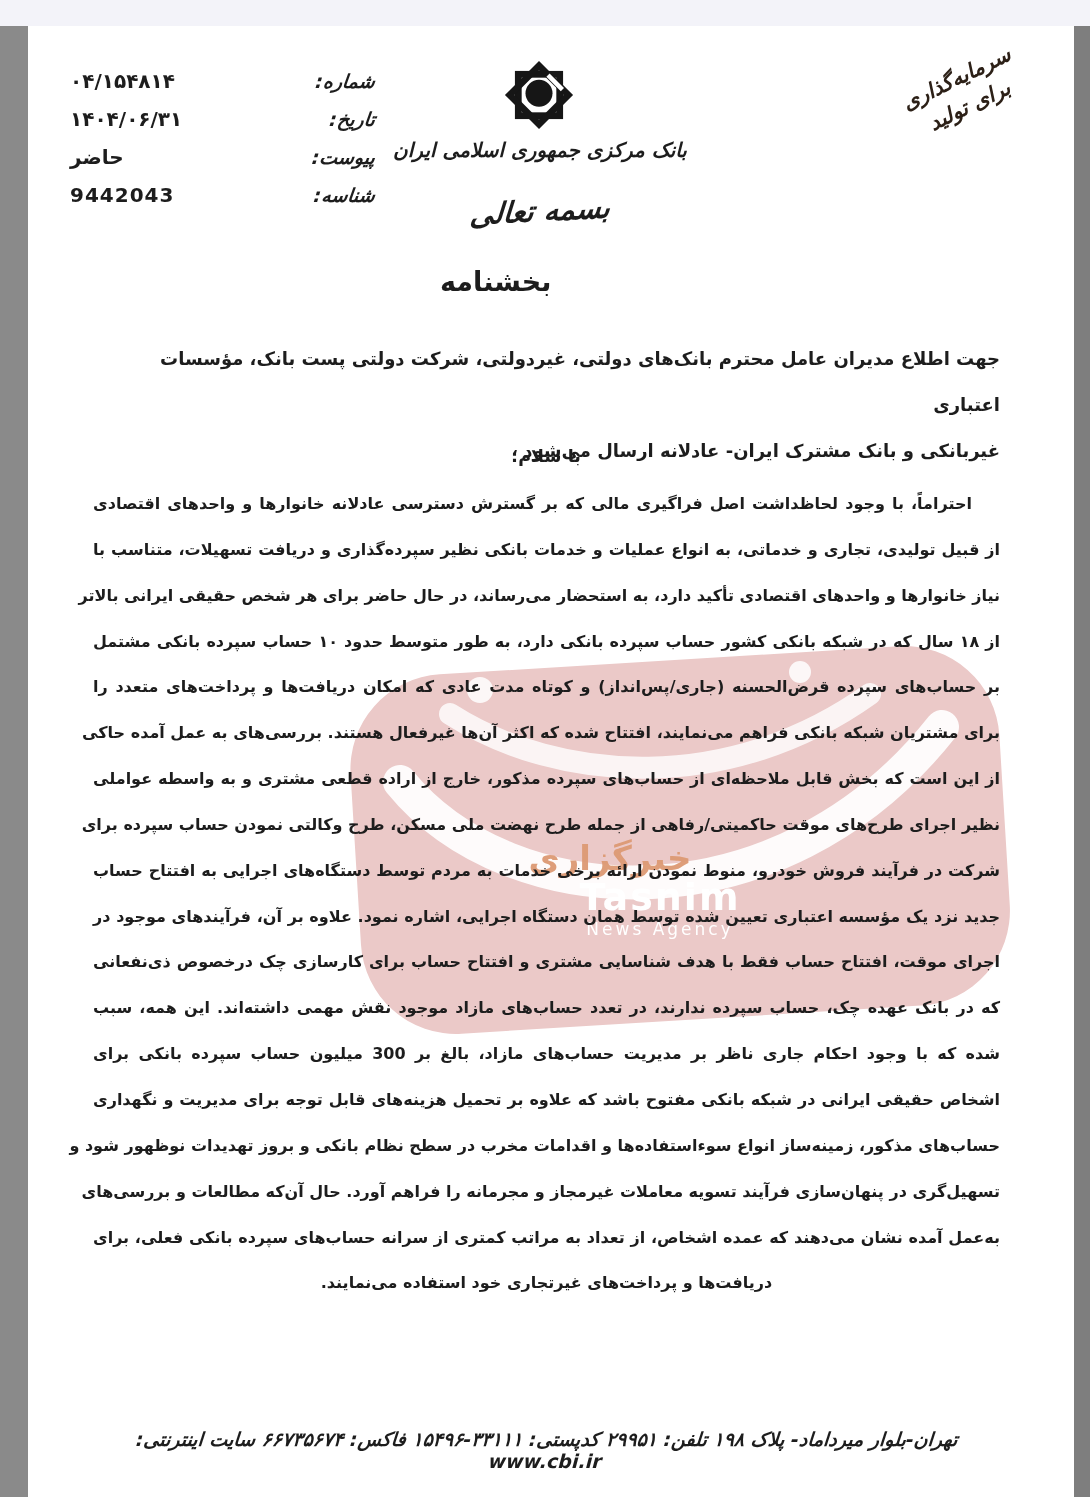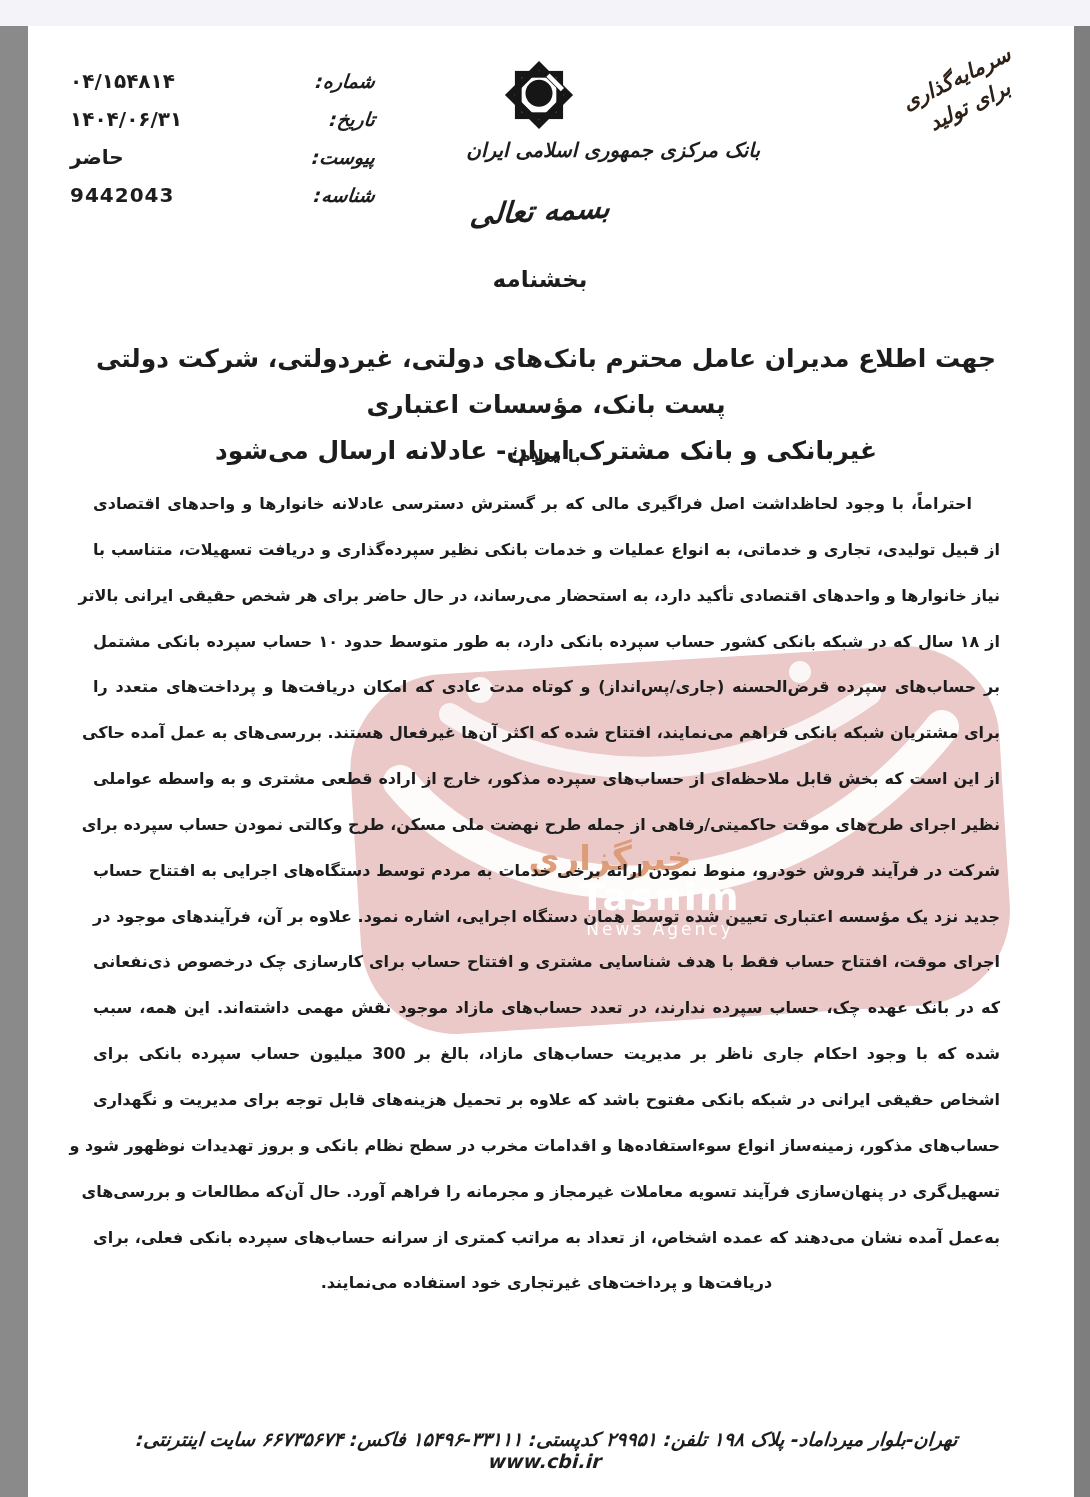--- a/index.html
+++ b/index.html
@@ -12,35 +12,35 @@
 
   
   .meta{position:absolute;left:70px;top:62px;width:305px;direction:rtl;z-index:3;}
   .meta-row{display:flex;align-items:center;height:38px;}
   .meta-label{width:95px;text-align:right;font-size:19px;font-weight:bold;font-style:italic;
               transform:skewX(-6deg);white-space:nowrap;}
   .meta-value{flex:1;text-align:left;font-size:20px;font-weight:bold;letter-spacing:1px;direction:rtl;}
 
   
   .emblem{position:absolute;left:492px;top:50px;width:94px;height:90px;z-index:3;}
-  .bank-name{position:absolute;left:320px;top:138px;width:440px;direction:rtl;
+  .bank-name{position:absolute;left:320px;top:138px;width:440px;text-align:center;direction:rtl;
              font-size:20px;font-weight:bold;font-style:italic;z-index:3;}
   .besmele{position:absolute;left:390px;top:194px;width:300px;text-align:center;direction:rtl;
            font-size:29px;font-weight:bold;font-style:italic;transform:rotate(-3deg) skewX(-7deg);z-index:3;}
-  .doc-title{position:absolute;left:440px;top:266px;width:200px;text-align:center;direction:rtl;
-             font-size:23px;font-weight:bold;z-index:3;}
+  .doc-title{position:absolute;left:440px;top:266px;width:200px;text-align:left;direction:rtl;
+             font-size:27px;font-weight:bold;z-index:3;}
 
   
   .slogan{position:absolute;left:858px;top:62px;width:210px;text-align:center;direction:rtl;
           transform:rotate(-26deg);font-size:21px;font-weight:bold;font-style:italic;
           line-height:30px;color:#2c2017;z-index:3;}
 
   
-  .addressee{position:absolute;left:92px;top:336px;width:908px;direction:rtl;text-align:center;
-             font-size:25px;font-weight:bold;line-height:46px;z-index:3;}
+  .addressee{position:absolute;left:92px;top:336px;width:908px;direction:rtl;text-align:right;
+             font-size:18px;font-weight:bold;line-height:46px;z-index:3;}
   .salutation{position:absolute;left:92px;top:446px;width:908px;direction:rtl;text-align:center;
               font-size:17.5px;font-weight:bold;z-index:3;}
 
   
   .body-par{position:absolute;left:93px;top:481px;width:907px;direction:rtl;z-index:3;}
   .bl{height:45.85px;line-height:45.85px;font-size:16px;font-weight:bold;white-space:nowrap;
       text-align:justify;text-align-last:justify;overflow:visible;}
   .bl:first-child{padding-right:28px;}
   .bl:last-child{text-align:center;text-align-last:center;}
 

